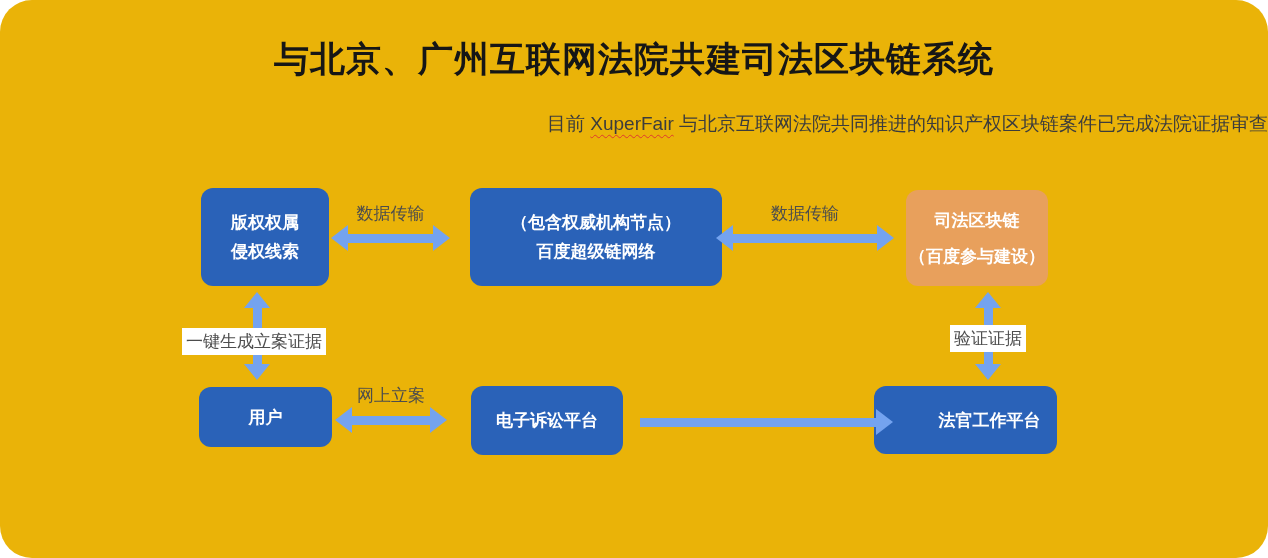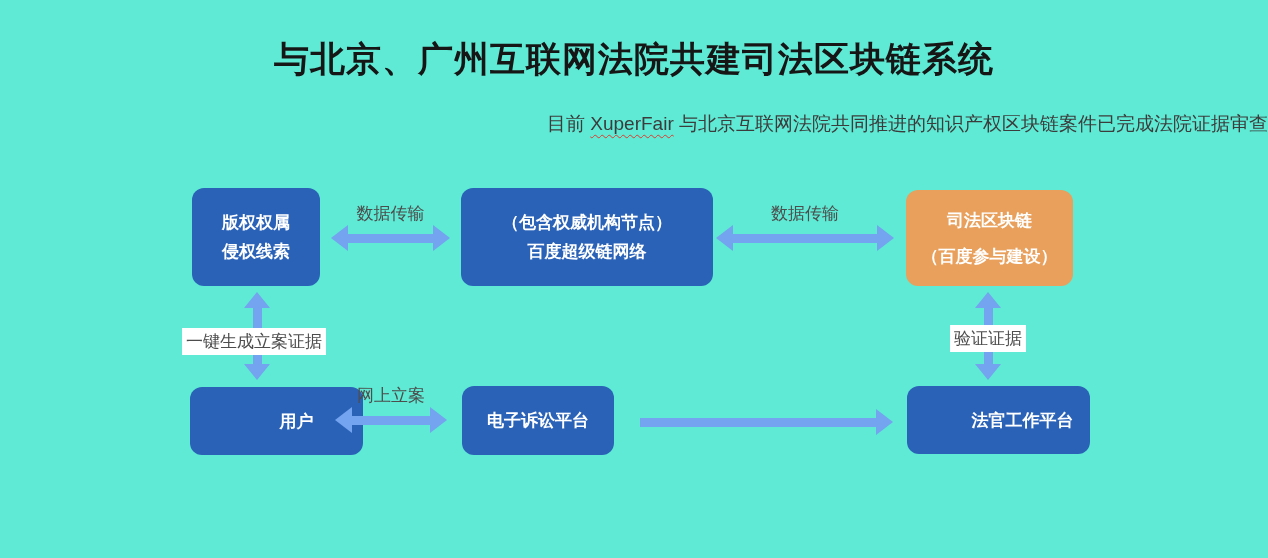--- a/index.html
+++ b/index.html
@@ -1,29 +1,29 @@
 <!DOCTYPE html>
 <html><head>
 <meta charset="utf-8">
 <style>
   html,body{margin:0;padding:0;background:#ffffff;}
   body{font-family:"Liberation Sans","DejaVu Sans",sans-serif;}
-  .stage{position:relative;width:1268px;height:558px;margin:0 auto;background:#5eead4;overflow:hidden;}
+  .stage{position:relative;width:1268px;height:558px;margin:0 auto;background:#eab308;overflow:hidden;border-radius:32px;}
 
   .title{position:absolute;left:0;right:0;top:13px;text-align:center;
          font-size:35px;font-weight:700;color:#161616;letter-spacing:1px;}
   .subtitle{position:absolute;left:0;right:0;top:92px;text-align:right;
             font-size:19px;color:#3c3c3c;}
   .brand{text-decoration:underline;text-decoration-style:wavy;text-decoration-color:#e03a2e;
          text-decoration-thickness:1px;text-underline-offset:4px;}
 
   
   .node{position:absolute;display:flex;flex-direction:column;align-items:center;justify-content:center;
         color:#ffffff;font-weight:700;font-size:17px;line-height:29px;text-align:center;border-radius:12px;}
-  .node.blue{background:#2a62b8;}
+  .node.blue{background:#2a62b8;margin-left:9px;}
   .node.orange{background:#e8a05c;}
 
   
   .h-arrow{position:absolute;display:flex;align-items:center;z-index:1;}
   .v-arrow{position:absolute;display:flex;flex-direction:column;align-items:center;z-index:1;}
   .shaft-h{flex:1;height:9px;background:#74a3ef;}
   .shaft-v{flex:1;width:9px;background:#74a3ef;}
   .tri{width:0;height:0;}
   .tri.left {border-top:13px solid transparent;border-bottom:13px solid transparent;border-right:17px solid #74a3ef;}
   .tri.right{border-top:13px solid transparent;border-bottom:13px solid transparent;border-left:17px solid #74a3ef;}
@@ -31,24 +31,24 @@
   .tri.down {border-left:13px solid transparent;border-right:13px solid transparent;border-top:16px solid #74a3ef;}
 
   
   .edge-label{position:absolute;font-size:17px;color:#4d4d4d;white-space:nowrap;z-index:3;}
   .edge-label.centered{text-align:center;}
   .edge-label.on-arrow{background:#ffffff;padding:2px 4px;transform:translateX(-50%);}
 
   
   #node-copyright {left:192px;top:188px;width:128px;height:98px;}
   #node-xuperchain{left:461px;top:188px;width:252px;height:98px;}
-  #node-judicial  {left:906px;top:190px;width:167px;height:96px;gap:7px;}
-  #node-user      {left:190px;top:387px;width:133px;height:68px;padding-left:40px;}
+  #node-judicial  {left:906px;top:190px;width:142px;height:96px;gap:7px;}
+  #node-user      {left:190px;top:387px;width:133px;height:60px;}
   #node-litigation{left:462px;top:386px;width:152px;height:69px;}
-  #node-judge     {left:907px;top:386px;width:135px;height:68px;padding-left:48px;}
+  #node-judge     {left:865px;top:386px;width:135px;height:68px;padding-left:48px;}
 
   #arrow-data-left {left:331px;top:225px;width:119px;height:26px;}
   #arrow-data-right{left:716px;top:225px;width:178px;height:26px;}
   #arrow-one-click {left:244px;top:292px;width:26px;height:88px;}
   #arrow-verify    {left:975px;top:292px;width:26px;height:88px;}
   #arrow-online    {left:335px;top:407px;width:112px;height:26px;}
   #arrow-review    {left:640px;top:409px;width:253px;height:26px;}
 
   #label-data-left {left:331px;top:202px;width:119px;}
   #label-data-right{left:716px;top:202px;width:178px;}

